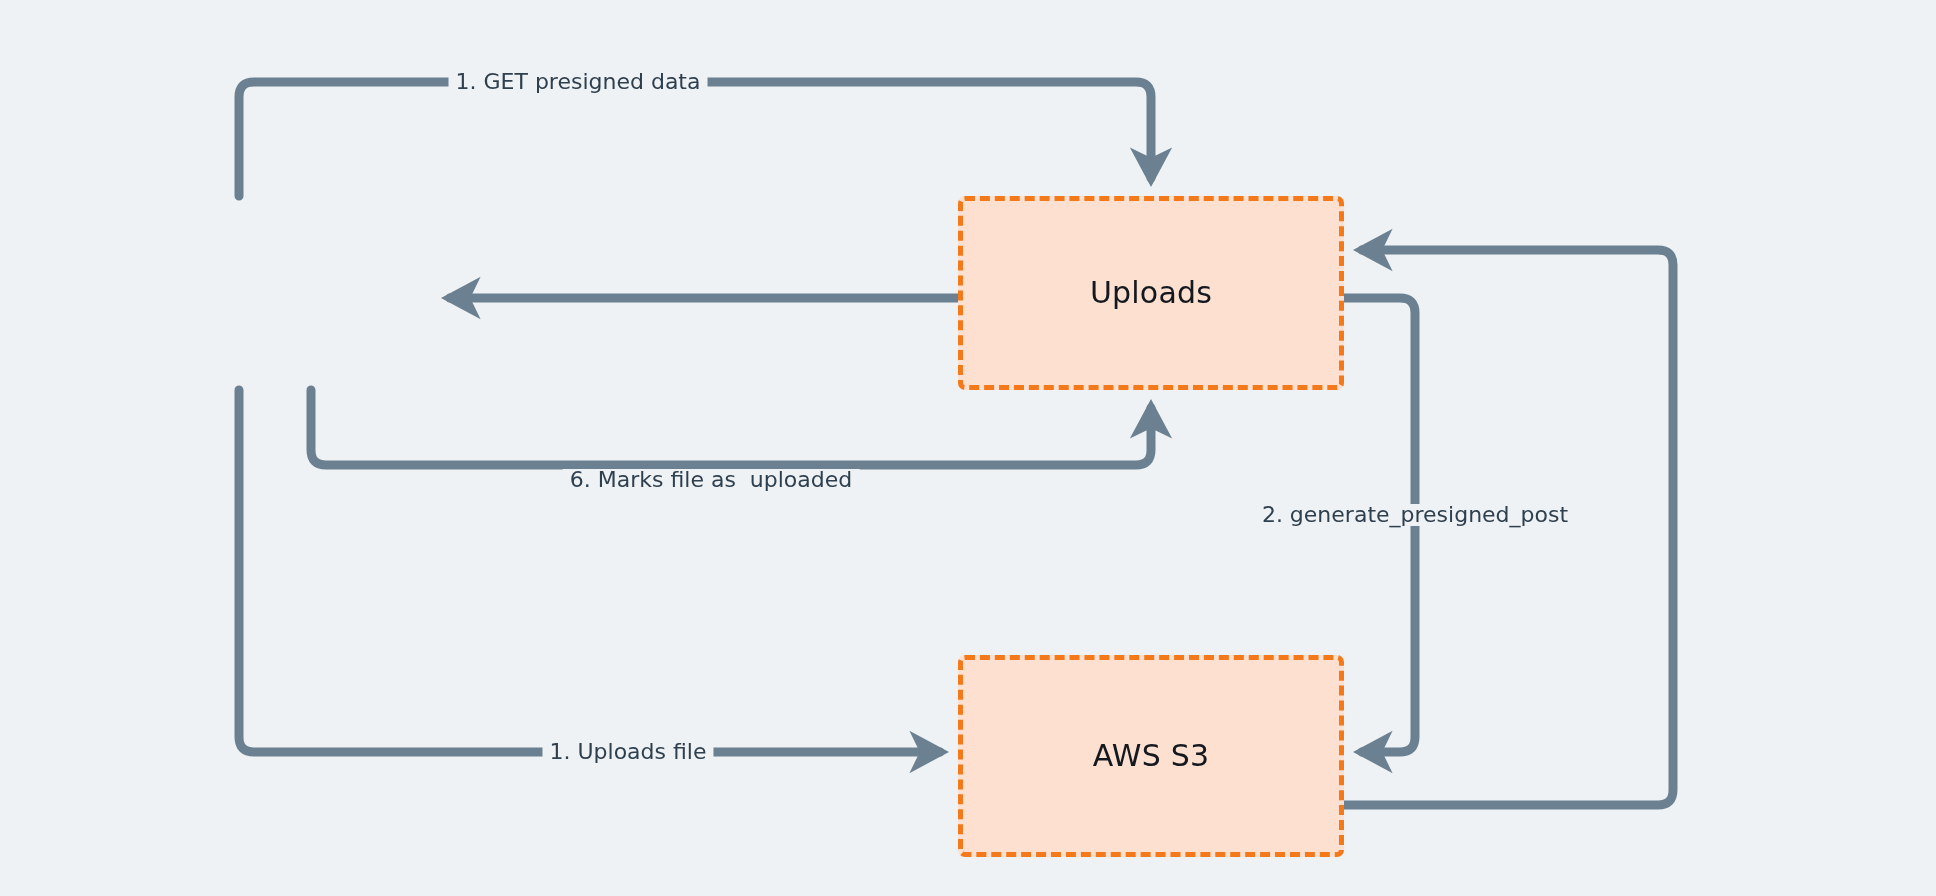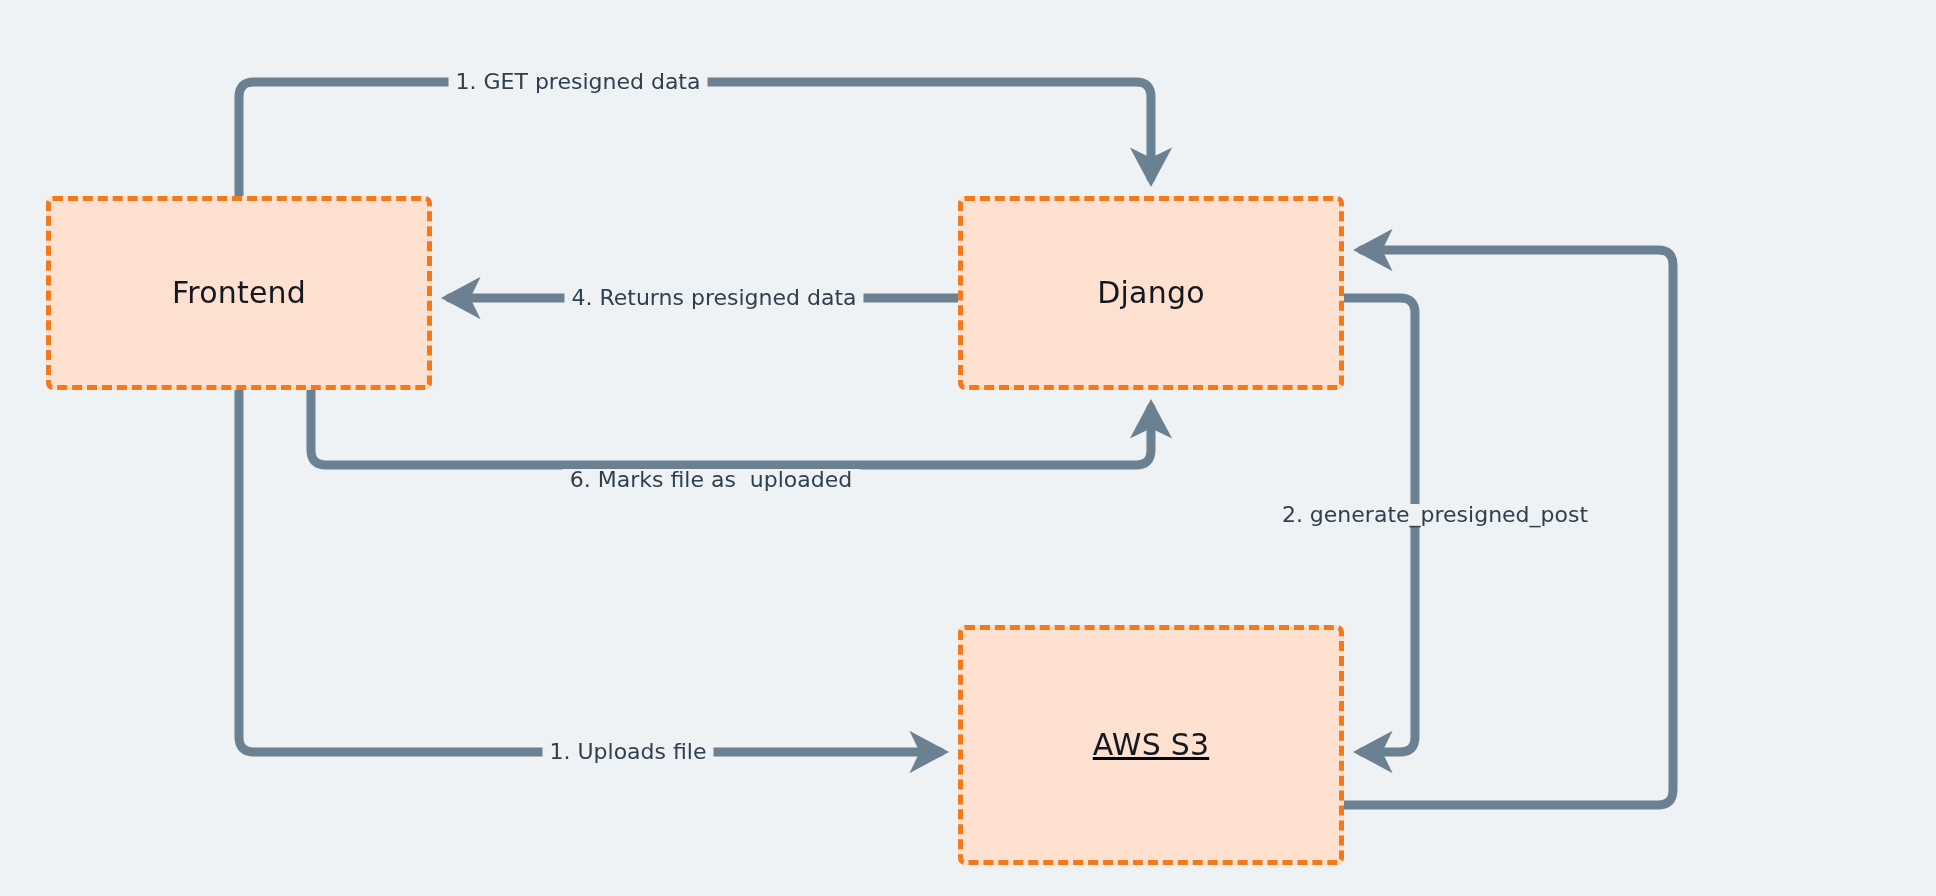--- a/index.html
+++ b/index.html
@@ -49,24 +49,24 @@
     transform: translate(-50%, -50%);
     font-size: 22px;
     color: #2e3f4e;
     line-height: 1;
     white-space: pre;
     background: #eef2f5;
     padding: 0 7px;
   }
   #node-frontend { left: 46px;  top: 196px; width: 386px; height: 194px; }
   #node-django   { left: 958px; top: 196px; width: 386px; height: 194px; }
-  #node-awss3    { left: 958px; top: 625px; width: 386px; height: 240px; text-decoration: underline; }
+  #node-awss3    { left: 958px; top: 655px; width: 386px; height: 202px; }
 
   #label-1 { left: 578px;  top: 82px;  }
-  #label-2 { left: 1415px; top: 515px; margin-left: 20px; }
+  #label-2 { left: 1415px; top: 515px; }
   #label-3 { left: 1673px; top: 350px; }
   #label-4 { left: 714px;  top: 298px; }
   #label-5 { left: 628px;  top: 752px; }
   #label-6 { left: 711px;  top: 465px; margin-top: 15px; }
 </style>
 </head>
 <body>
 
 <div id="diagram-root">
 
@@ -86,36 +86,32 @@
       <path marker-end="url(#arrowhead)" d="M 1344 298 L 1400 298 Q 1415 298 1415 313 L 1415 737 Q 1415 752 1400 752 L 1362 752"></path>
 
       <path marker-end="url(#arrowhead)" d="M 1344 805 L 1658 805 Q 1673 805 1673 790 L 1673 265 Q 1673 250 1658 250 L 1362 250"></path>
 
       <path marker-end="url(#arrowhead)" d="M 239 390 L 239 737 Q 239 752 254 752 L 940 752"></path>
 
       <path marker-end="url(#arrowhead)" d="M 311 390 L 311 450 Q 311 465 326 465 L 1136 465 Q 1151 465 1151 450 L 1151 408"></path>
     </g>
   </svg>
 
-  <div class="node" id="node-frontend">
-    <span class="node-label">Frontend</span>
-  </div>
 
   <div class="node" id="node-django">
-    <span class="node-label">Django</span>
+    <span class="node-label">Uploads</span>
   </div>
 
   <div class="node" id="node-awss3">
     <span class="node-label">AWS S3</span>
   </div>
 
   <div class="edge-label" id="label-1">1. GET presigned data</div>
 
   <div class="edge-label" id="label-2">2. generate_presigned_post</div>
 
 
-  <div class="edge-label" id="label-4">4. Returns presigned data</div>
 
   <div class="edge-label" id="label-5">1. Uploads file</div>
 
   <div class="edge-label" id="label-6">6. Marks file as  uploaded</div>
 
 </div>
 
 </body></html>

